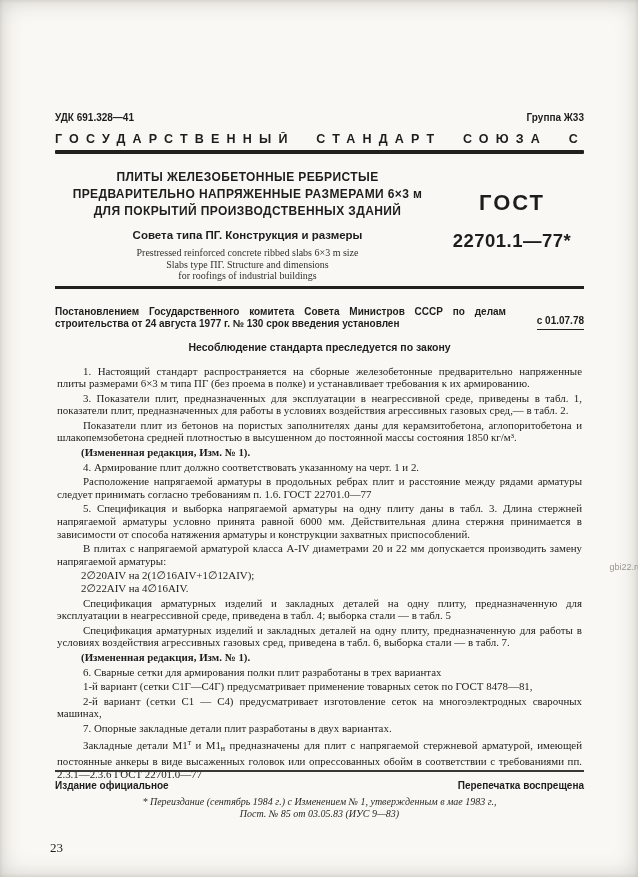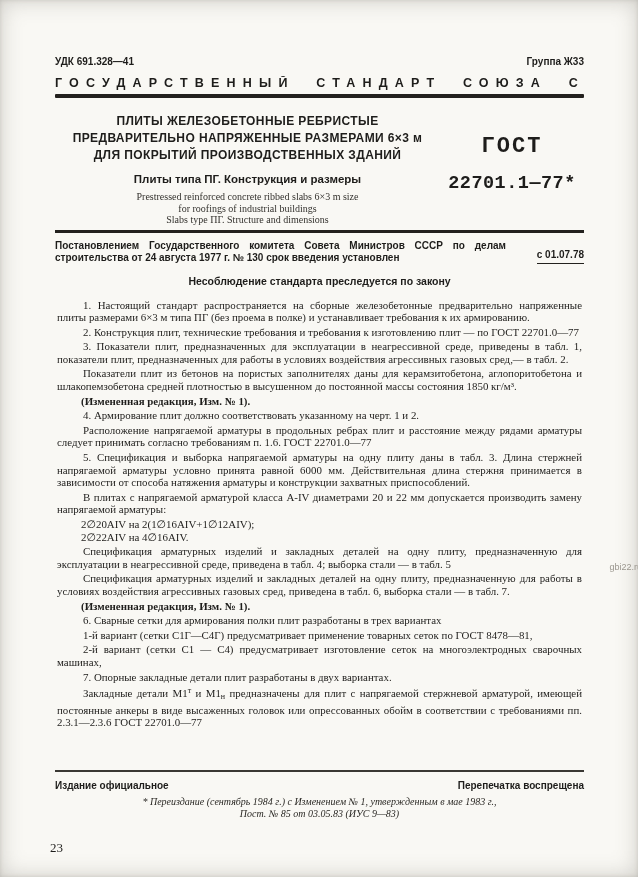--- a/index.html
+++ b/index.html
@@ -10,43 +10,43 @@
     color:#1e1d1b;
     overflow:hidden;
   }
   .page{
     position:absolute;inset:0;
     background:#f9f8f4;
     box-shadow:inset 0 0 22px rgba(90,85,75,.28), inset 0 0 4px rgba(90,85,75,.18);
   }
   .content{position:absolute;left:55px;right:54px;top:0;}
   
-  .top-row{margin-top:56px;display:flex;justify-content:space-between;
+  .top-row{margin-top:112px;display:flex;justify-content:space-between;
     font-family:"Liberation Sans", sans-serif;font-weight:bold;font-size:10px;}
   .banner{
     margin-top:9px;font-family:"Liberation Sans", sans-serif;font-weight:bold;
     font-size:12.5px;letter-spacing:7.2px;word-spacing:11px;white-space:nowrap;
     overflow:hidden;width:100%;
   }
   .bar{margin-top:4px;height:4px;background:#23211e;border-radius:1px;}
   
   .title-flex{display:flex;margin-top:15px;}
   .title-left{width:385px;text-align:center;}
   .title-caps{font-family:"Liberation Sans", sans-serif;font-weight:bold;
     font-size:12px;line-height:17px;letter-spacing:.4px;}
   .subtitle{margin-top:9px;font-family:"Liberation Sans", sans-serif;font-weight:bold;
     font-size:11.5px;}
   .english{margin-top:6px;font-size:10px;line-height:11.5px;color:#33312d;}
-  .gost-box{flex:1;text-align:center;font-family:Liberation Mono, monospace;font-weight:bold;}
+  .gost-box{flex:1;text-align:center;font-family:Liberation Sans, sans-serif;font-weight:bold;}
   .gost-label{margin-top:21px;font-size:22px;letter-spacing:2px;}
   .gost-number{margin-top:14px;font-size:18.5px;letter-spacing:.5px;}
   
   .okp{margin-top:14px;font-size:11px;}
   .rule2{margin-top:4px;height:3px;background:#23211e;}
-  .decree{position:relative;margin-top:7px;
+  .decree{position:relative;margin-top:17px;
     font-family:"Liberation Sans", sans-serif;font-weight:bold;font-size:10px;
     line-height:12.5px;text-align:justify;}
   .decree-text{padding-right:78px;}
   .effective{position:absolute;right:0;bottom:1px;border-bottom:1.5px solid #23211e;padding-bottom:1px;}
   .law{margin-top:10px;text-align:center;
     font-family:"Liberation Sans", sans-serif;font-weight:bold;font-size:10.5px;}
   
   .body{margin-top:12px;font-size:10.9px;line-height:12.6px;}
   .para{margin:2px;text-align:justify;text-indent:26px;}
   .para-bold{margin:0;text-align:justify;text-indent:26px;font-weight:bold;}
@@ -75,45 +75,44 @@
     </div>
 
     <div class="banner">ГОСУДАРСТВЕННЫЙ СТАНДАРТ СОЮЗА ССР</div>
     <div class="bar"></div>
 
     <div class="title-flex">
       <div class="title-left">
         <div class="title-caps">ПЛИТЫ ЖЕЛЕЗОБЕТОННЫЕ РЕБРИСТЫЕ</div>
         <div class="title-caps">ПРЕДВАРИТЕЛЬНО НАПРЯЖЕННЫЕ РАЗМЕРАМИ 6×3 м</div>
         <div class="title-caps">ДЛЯ ПОКРЫТИЙ ПРОИЗВОДСТВЕННЫХ ЗДАНИЙ</div>
-        <div class="subtitle">Плиты типа ПГ. Конструкция и размеры</div>
+        <div class="subtitle">Совета типа ПГ. Конструкция и размеры</div>
         <div class="english">
           <div>Prestressed reinforced concrete ribbed slabs 6×3 m size</div>
+          <div>Slabs type ПГ. Structure and dimensions</div>
           <div>for roofings of industrial buildings</div>
-          <div>Slabs type ПГ. Structure and dimensions</div>
         </div>
       </div>
       <div class="gost-box">
         <div class="gost-label">ГОСТ</div>
         <div class="gost-number">22701.1—77*</div>
       </div>
     </div>
 
     <div class="rule2"></div>
 
     <div class="decree">
       <div class="decree-text">Постановлением Государственного комитета Совета Министров СССР по делам строительства от 24 августа 1977 г. № 130 срок введения установлен</div>
       <span class="effective">с 01.07.78</span>
     </div>
 
     <div class="law">Несоблюдение стандарта преследуется по закону</div>
 
     <div class="body">
       <p class="para">1. Настоящий стандарт распространяется на сборные железобетонные предварительно напряженные плиты размерами 6×3 м типа ПГ (без проема в полке) и устанавливает требования к их армированию.</p>
-      <p class="para">2. Конструкция плит, технические требования и требования к изготовлению плит — по ГОСТ 22701.0—77</p>
       <p class="para">3. Показатели плит, предназначенных для эксплуатации в неагрессивной среде, приведены в табл. 1, показатели плит, предназначенных для работы в условиях воздействия агрессивных газовых сред,— в табл. 2.</p>
       <p class="para">Показатели плит из бетонов на пористых заполнителях даны для керамзитобетона, аглопоритобетона и шлакопемзобетона средней плотностью в высушенном до постоянной массы состояния 1850 кг/м³.</p>
       <p class="para-bold">(Измененная редакция, Изм. № 1).</p>
       <p class="para">4. Армирование плит должно соответствовать указанному на черт. 1 и 2.</p>
       <p class="para">Расположение напрягаемой арматуры в продольных ребрах плит и расстояние между рядами арматуры следует принимать согласно требованиям п. 1.6. ГОСТ 22701.0—77</p>
       <p class="para">5. Спецификация и выборка напрягаемой арматуры на одну плиту даны в табл. 3. Длина стержней напрягаемой арматуры условно принята равной 6000 мм. Действительная длина стержня принимается в зависимости от способа натяжения арматуры и конструкции захватных приспособлений.</p>
       <p class="para">В плитах с напрягаемой арматурой класса А-IV диаметрами 20 и 22 мм допускается производить замену напрягаемой арматуры:</p>
       <p class="formula">2∅20АIV на 2(1∅16АIV+1∅12АIV);</p>
       <p class="formula">2∅22АIV на 4∅16АIV.</p>
       <p class="para">Спецификация арматурных изделий и закладных деталей на одну плиту, предназначенную для эксплуатации в неагрессивной среде, приведена в табл. 4; выборка стали — в табл. 5</p>

